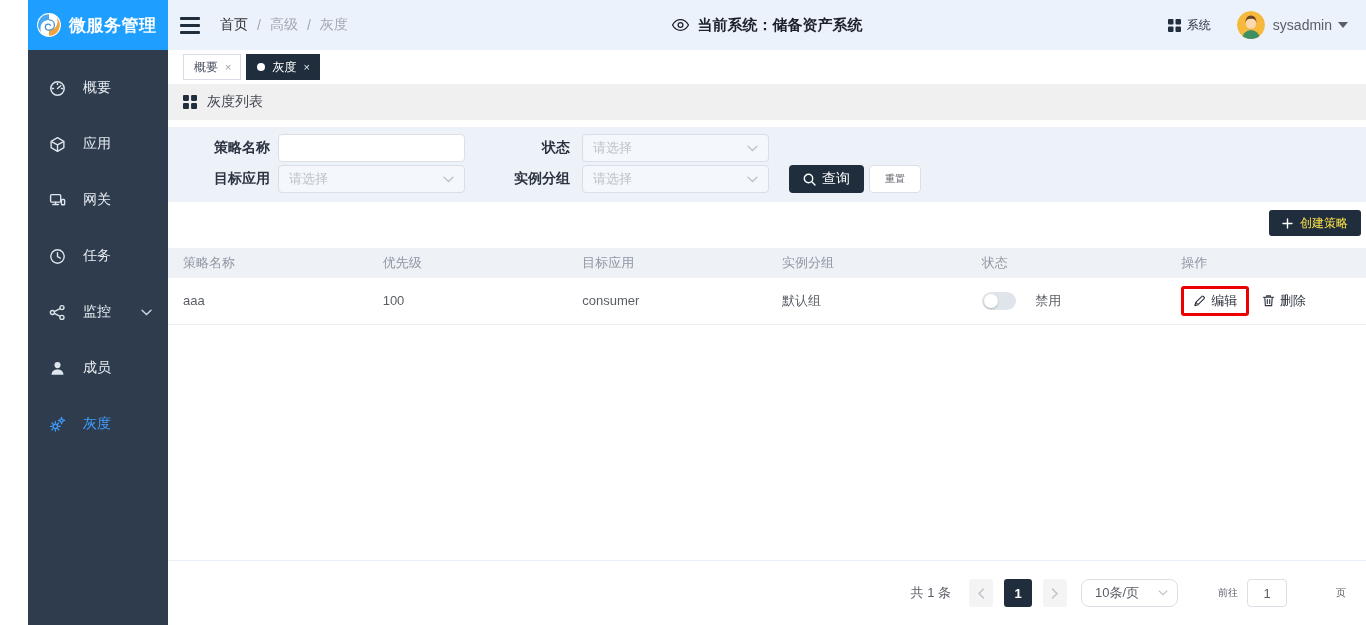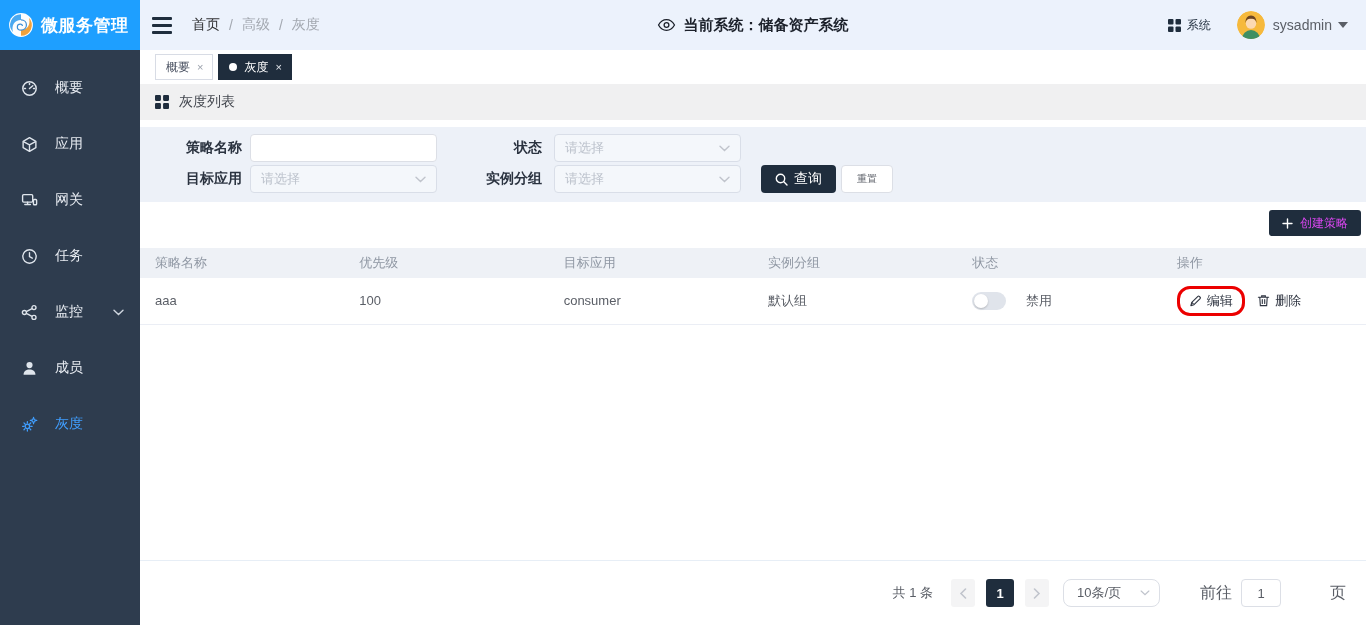--- a/index.html
+++ b/index.html
@@ -1,18 +1,18 @@
 <!DOCTYPE html>
 <html><head>
 <meta charset="utf-8">
 <style>
   * { margin:0; padding:0; box-sizing:border-box; }
   html,body { width:1366px; height:625px; }
   body { font-family:"Liberation Sans","DejaVu Sans",sans-serif; background:#fff; overflow:hidden; }
-  .app { display:flex; width:1366px; height:625px; }
+  .app { display:flex; width:1366px; height:625px;padding-left:28px; }
 
   
   .sidebar { width:140px; background:#2e3c4e; display:flex; flex-direction:column; flex-shrink:0; }
   .logo { height:50px; background:#1e9fff; display:flex; align-items:center; padding-left:8px; gap:7px; }
   .logo-title { color:#fff; font-size:17px; font-weight:bold; letter-spacing:0.5px; white-space:nowrap; }
   .nav { padding-top:10px; }
   .nav-item { height:56px; display:flex; align-items:center; padding:0 16px 0 21px; color:#e8ecf2; font-size:14px; cursor:pointer; }
   .nav-item .nicon { width:17px; height:17px; margin-right:17px; color:#dfe5ec; flex-shrink:0; display:flex; }
   .nav-item.active { color:#409eff; }
   .nav-item.active .nicon { color:#409eff; }
@@ -49,42 +49,42 @@
   .f-label { width:102px; text-align:right; font-size:14px; font-weight:bold; color:#2b3340; margin-right:8px; flex-shrink:0; }
   .f-label2 { width:105px; text-align:right; font-size:14px; font-weight:bold; color:#2b3340; margin-right:12px; flex-shrink:0; }
   .f-input { width:187px; height:28px; border:1px solid #dcdfe6; border-radius:4px; background:#fff; padding:0 10px; font-size:13px; color:#303133; outline:none; }
   .f-select { width:187px; height:28px; border:1px solid #d9dee8; border-radius:4px; background:#f4f7fb; display:flex; align-items:center; justify-content:space-between; padding:0 10px; font-size:13px; color:#bcc2cc; cursor:pointer; }
   .btn-primary { height:28px; background:#1f2d3d; color:#fff; border:none; border-radius:4px; font-size:14px; padding:0 14px; margin-left:20px; display:inline-flex; align-items:center; gap:6px; cursor:pointer; }
   .btn-plain { height:28px; background:#fff; color:#5a5e66; border:1px solid #dcdfe6; border-radius:4px; font-size:10px; padding:0 15px; margin-left:5px; cursor:pointer; }
 
   
   .content { flex:1; display:flex; flex-direction:column; min-height:0; }
   .create-row { display:flex; justify-content:flex-end; padding:8px 5px 0 0; }
-  .btn-create { height:26px; background:#1f2d3d; color:#d946ef; border:none; border-radius:3px; font-size:12px; padding:0 13px; display:inline-flex; align-items:center; gap:7px; cursor:pointer; }
+  .btn-create { height:26px; background:#1f2d3d; color:#fde047; border:none; border-radius:3px; font-size:12px; padding:0 13px; display:inline-flex; align-items:center; gap:7px; cursor:pointer; }
 
   table.grid { width:100%; border-collapse:collapse; margin-top:12px; table-layout:fixed; }
   table.grid th { height:30px; background:#eef1f6; font-size:13px; font-weight:normal; color:#8f97a3; text-align:left; padding-left:15px; }
   table.grid td { height:46px; font-size:13px; color:#5a5e66; border-bottom:1px solid #ebeef5; padding-left:15px; }
 
   .toggle { display:inline-block; width:34px; height:18px; background:#e0e4eb; border-radius:9px; position:relative; vertical-align:middle; cursor:pointer; }
   .toggle .knob { position:absolute; left:2px; top:2px; width:14px; height:14px; background:#fff; border-radius:50%; box-shadow:0 1px 2px rgba(0,0,0,.2); }
   .status-text { margin-left:16px; vertical-align:middle; }
 
   .link-btn { display:inline-flex; align-items:center; gap:5px; font-size:13px; color:#2f3541; background:none; border:none; cursor:pointer; font-family:inherit; }
-  .annotation-box { display:inline-flex; border:3px solid #ec0000; border-radius:13px; padding:3px 9px; }
+  .annotation-box { display:inline-flex; border:3px solid #ec0000; border-radius:3px; padding:3px 9px; }
   .del-wrap { margin-left:9px; }
 
   
   .bottom { margin-top:auto; border-top:1px solid #e7eef6; height:65px; display:flex; align-items:center; justify-content:flex-end; padding-right:20px; }
   .pg { display:flex; align-items:center; font-size:13px; color:#5a5e66; }
   .pg-total { margin-right:18px; font-size:13px; }
   .pg-btn { width:24px; height:28px; background:#f4f4f5; border:none; border-radius:3px; color:#c0c4cc; display:inline-flex; align-items:center; justify-content:center; cursor:pointer; }
   .pg-cur { width:28px; height:28px; background:#1f2d3d; color:#fff; font-weight:bold; border-radius:3px; display:inline-flex; align-items:center; justify-content:center; margin:0 11px; font-size:13px; }
   .pg-size { width:97px; height:28px; border:1px solid #dcdfe6; border-radius:8px; background:#fff; display:flex; align-items:center; justify-content:space-between; padding:0 9px 0 13px; margin-left:14px; color:#5a5e66; cursor:pointer; }
-  .pg-goto { margin-left:40px; font-size:16px; color:#5a5e66; }
+  .pg-goto { margin-left:40px; font-size:10px; color:#5a5e66; }
   .pg-input { width:40px; height:28px; border:1px solid #dcdfe6; border-radius:4px; text-align:center; font-size:13px; color:#5a5e66; margin:0 9px; outline:none; }
 </style>
 </head>
 <body>
 
 <div class="app">
 
   <aside class="sidebar">
     <div class="logo">
       <span style="display:flex">

